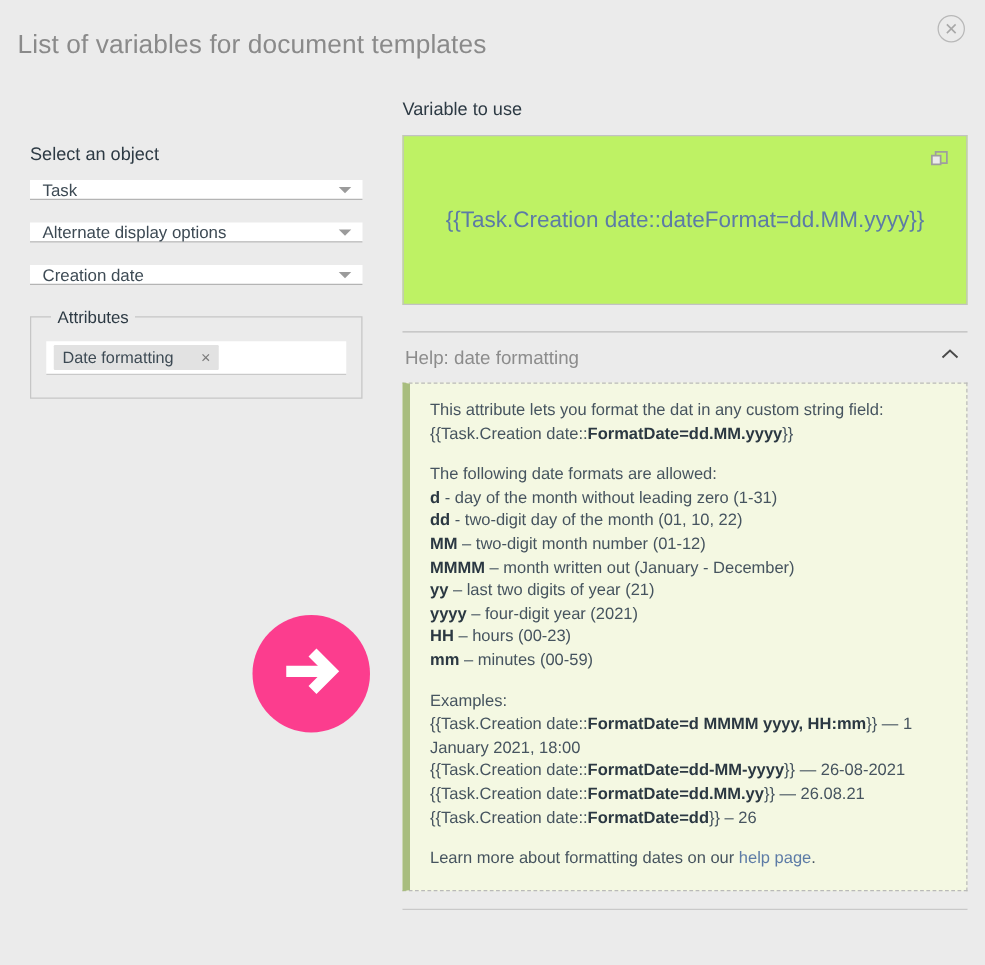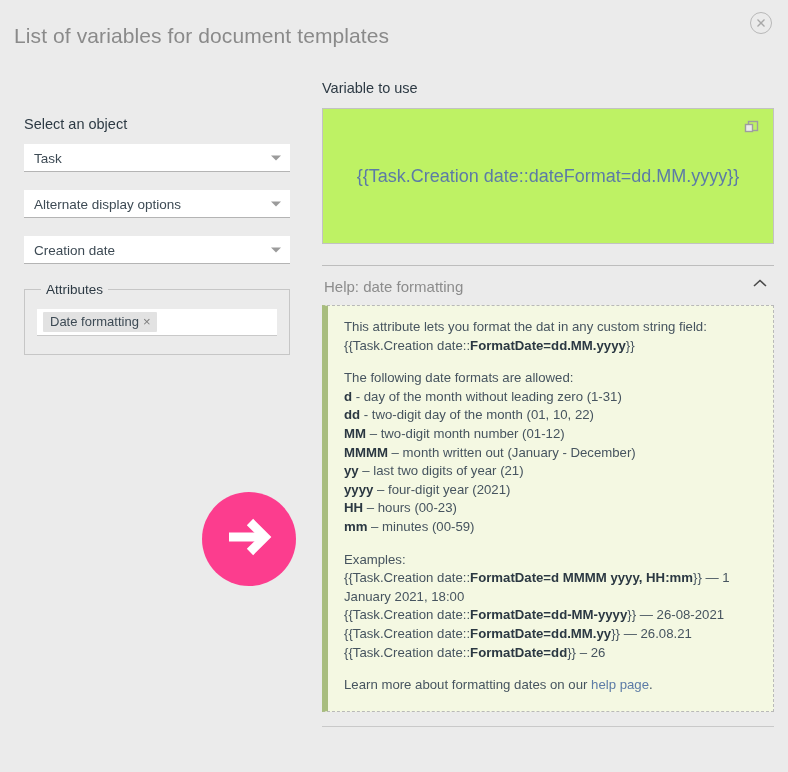--- a/index.html
+++ b/index.html
@@ -48,21 +48,21 @@
     width: 266px;
     margin-top: 36px;
   }
   .section-label {
     font-size: 14.5px;
     color: #2d3a44;
     margin-bottom: 12px;
   }
   .select-field {
     position: relative;
-    height: 28px;
+    height: 16px;
     background: #ffffff;
     border: none;
     border-bottom: 1px solid #b4b4b4;
     box-sizing: border-box;
     margin-bottom: 18px;
     cursor: pointer;
   }
   .select-field .sel-text {
     position: absolute;
     left: 10px;
@@ -100,21 +100,21 @@
     background: #ffffff;
     border-bottom: 1px solid #c9c9c9;
     height: 26px;
     padding: 0 6px;
     display: flex;
     align-items: center;
   }
   .chip {
     display: inline-flex;
     align-items: center;
-    gap: 4px;
+    gap: 22px;
     background: #e2e2e2;
     color: #3d4a54;
     font-size: 13px;
     padding: 2px 7px 3px 7px;
     border-radius: 1px;
   }
   .chip-x {
     color: #7b7b7b;
     font-size: 13px;
     cursor: pointer;

